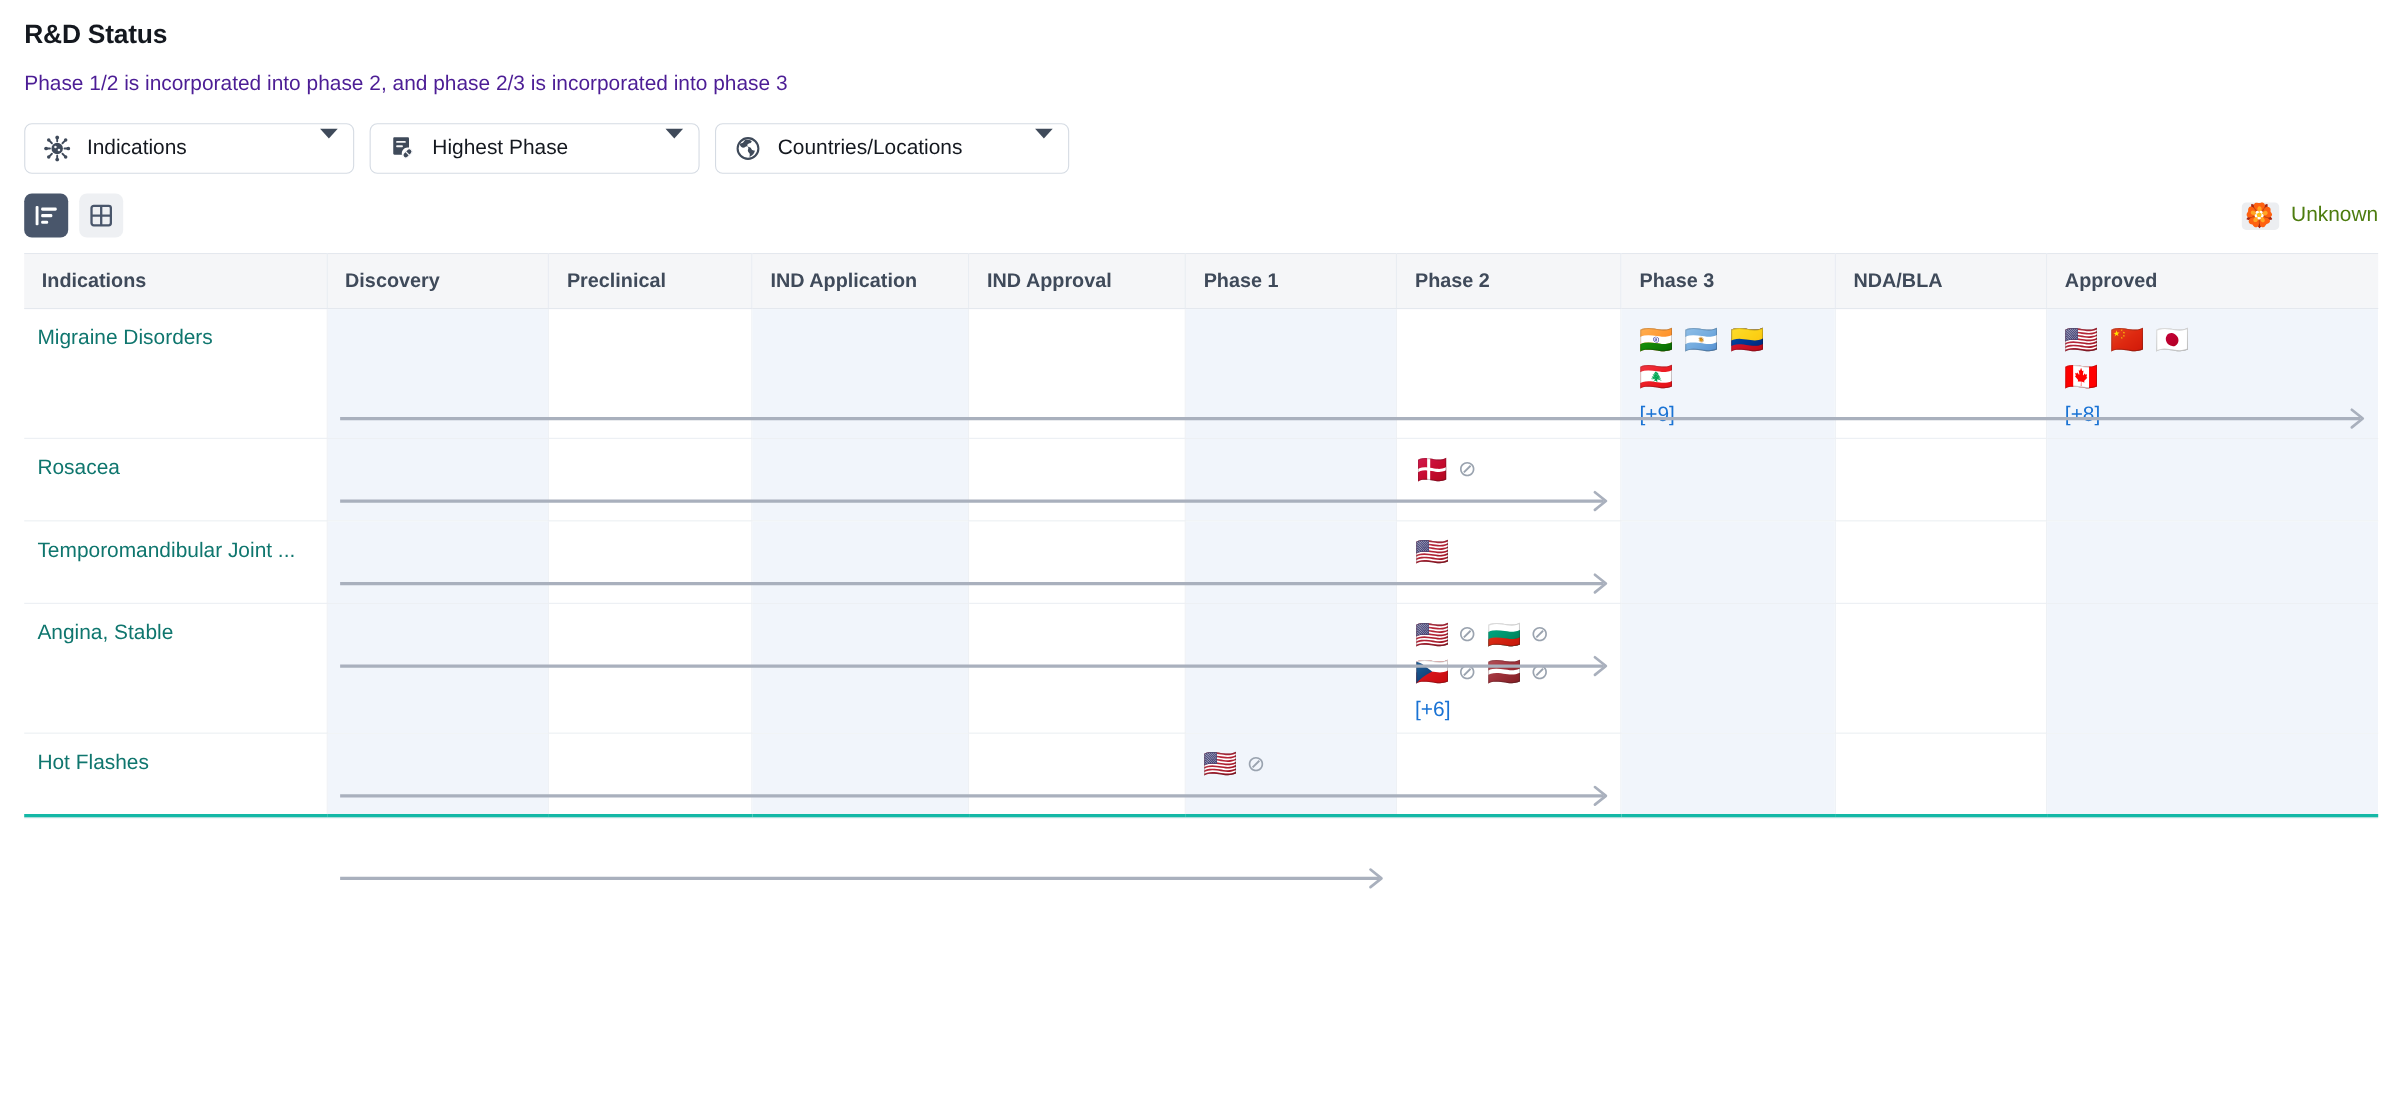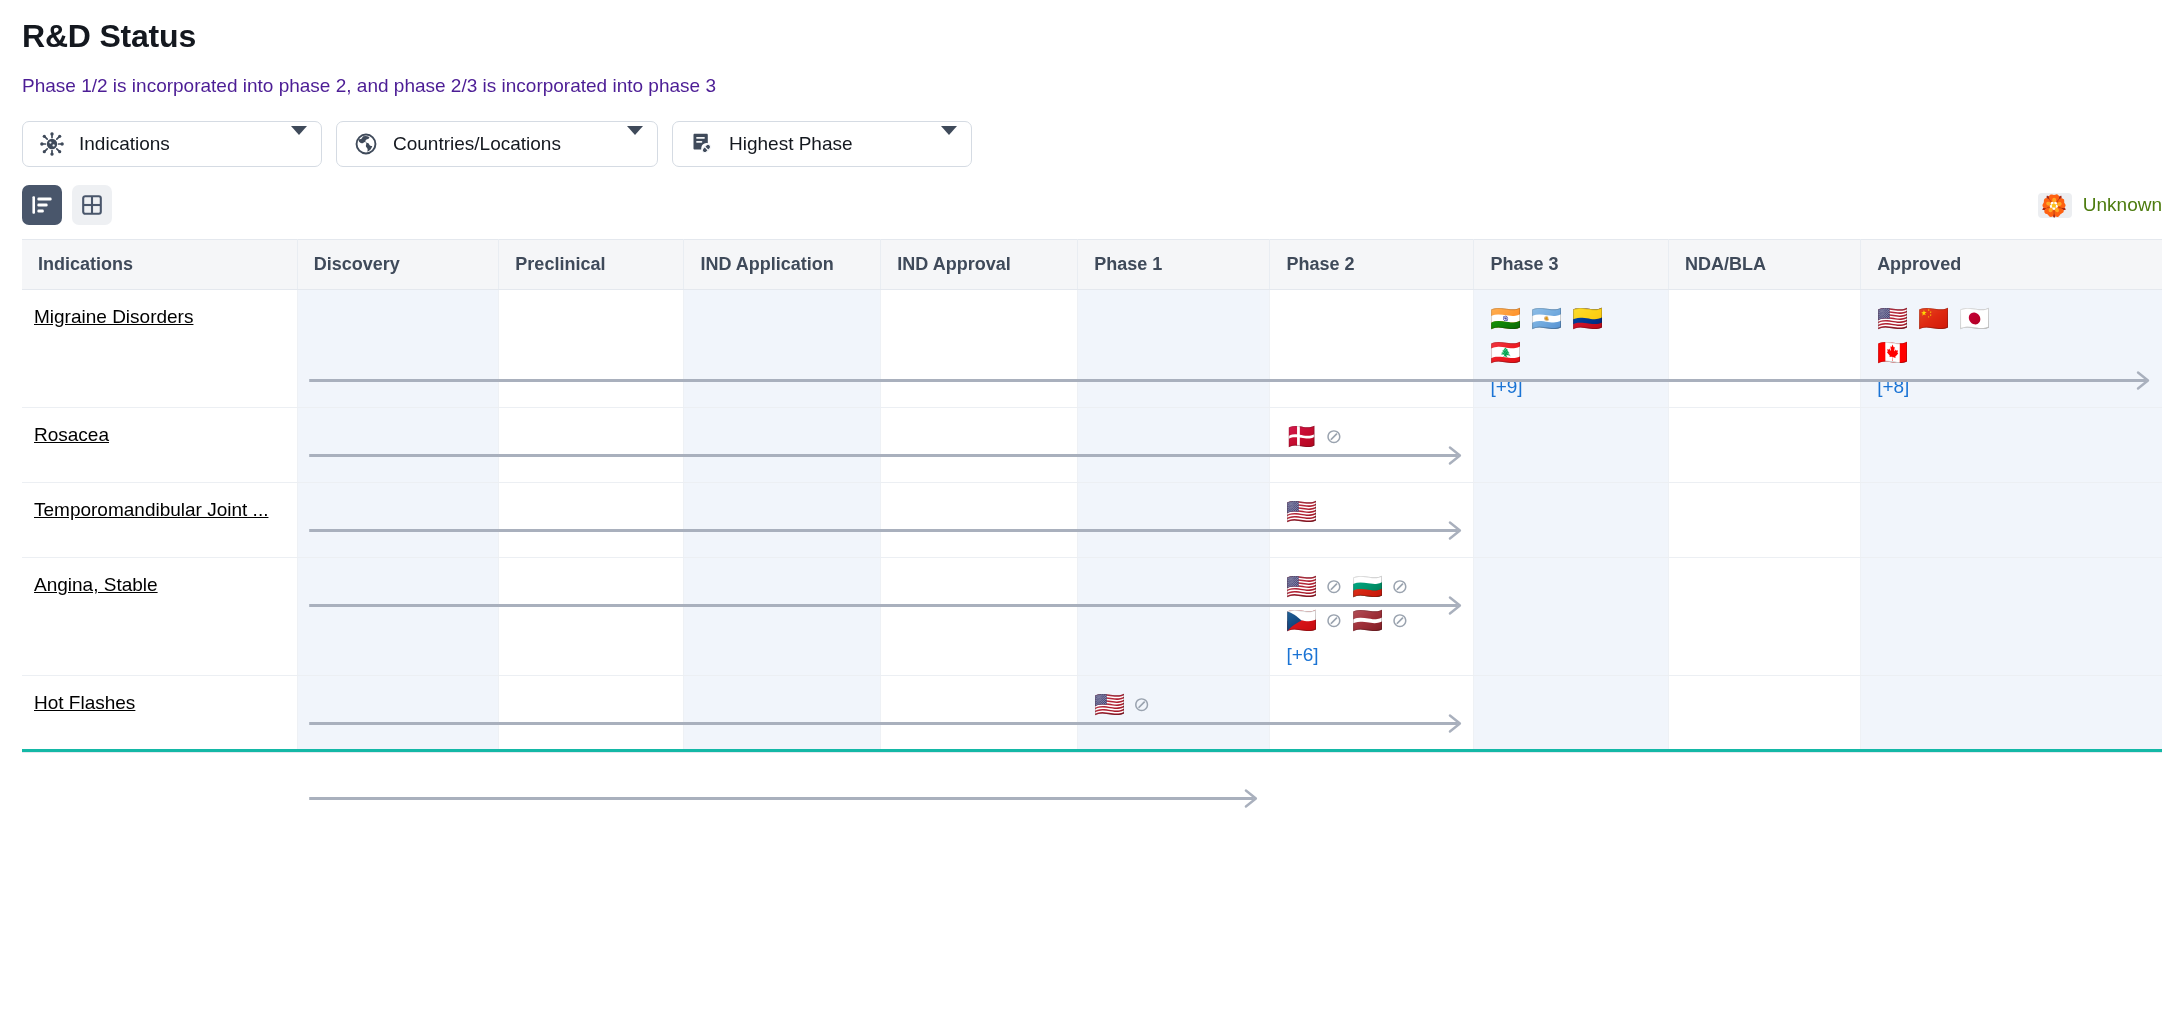--- a/index.html
+++ b/index.html
@@ -8,21 +8,21 @@
     width: 2184px; height: 1016px;
     background: #ffffff;
     font-family: "Liberation Sans", sans-serif;
     color: #1b2430;
     overflow: hidden;
   }
   .page { position: relative; width: 2184px; height: 1016px; padding: 0 22px; }
 
   
   .title {
-    font-size: 32px; font-weight: bold; color: #14181f;
+    font-size: 24px; font-weight: bold; color: #14181f;
     padding-top: 18px; letter-spacing: -0.2px;
   }
   .subtitle {
     font-size: 19px; color: #4c1d95; margin-top: 20px; font-weight: normal;
   }
 
   
   .filters { display: flex; gap: 14px; margin-top: 24px; }
   .filter {
     height: 46px; min-width: 300px;
@@ -73,21 +73,21 @@
   tbody td {
     vertical-align: top; padding: 0; position: relative;
     border-bottom: 1px solid #eceff3;
     border-right: 1px solid #eef1f5;
   }
   tbody td:last-child { border-right: none; }
   tbody td.shade { background: #f1f5fb; }
   tbody tr:last-child td { border-bottom: 3px solid #14b8a6; }
 
   .indcell { padding: 16px 12px 0 12px; }
-  .indlink { color: #000000; font-size: 19px; cursor: pointer; text-decoration: underline; }
+  .indlink { color: #0f766e; font-size: 19px; cursor: pointer; }
 
   .cellbox { padding: 14px 0 0 16px; }
   .flagrow { display: flex; flex-wrap: wrap; gap: 0; max-width: 150px; }
   .flagitem { display: flex; align-items: center; margin: 0 10px 6px 0; }
   .flag { font-size: 25px; line-height: 28px; }
   .ban { margin-left: 8px; font-size: 20px; color: #9aa3af; line-height: 1; }
   .more { color: #1a73d4; font-size: 19px; margin-top: 4px; cursor: pointer; }
 
   
   .arrowlayer { position: absolute; left: 0; top: 0; width: 100%; height: 100%;
@@ -126,45 +126,45 @@
           <circle cx="19.7" cy="4.3" r="1.6"></circle>
             <circle cx="4.3" cy="19.7" r="1.6"></circle>
           <circle cx="10.4" cy="10.6" r="1.15" fill="#f5f6f8"></circle>
           <circle cx="13.6" cy="13.4" r="1.15" fill="#f5f6f8"></circle>
         </svg>
       </span>
       <span class="flabel">Indications</span>
       <span class="fcaret"><span class="caret"></span></span>
     </div>
 
-    <div class="filter f-ctry">
-      <span class="ficon">
-        <svg width="24" height="24" viewBox="0 0 24 24" fill="currentColor">
-          <path d="M12 1.6A10.4 10.4 0 1 0 22.4 12 10.41 10.41 0 0 0 12 1.6zm0 18.9A8.5 8.5 0 1 1 20.5 12 8.51 8.51 0 0 1 12 20.5z"></path>
-          <path d="M9.3 4.3c-.9.7-1.1 1.9-1.9 2.4-.9.5-2 .2-2.6 1-.6.9.2 1.9.9 2.6.8.8 1.9 1.2 2.9.9.9-.3 1.5-1.3 2.4-1.2.8.1 1.3 1 1.3 1.8s-.6 1.6-.4 2.4c.2 1 1.3 1.6 1.6 2.6.3.9-.1 1.9-.1 2.9a8.6 8.6 0 0 0 4.9-5.6c-.8-.3-1.7-.2-2.4-.7-.8-.6-1-1.8-1.8-2.3-.7-.5-1.7-.3-2.3-.9-.6-.6-.5-1.7.1-2.3.7-.7 1.9-.6 2.7-1.2.5-.4.7-1 .8-1.6a8.5 8.5 0 0 0-6.1-.8z"></path>
-        </svg>
-      </span>
-      <span class="flabel">Countries/Locations</span>
-      <span class="fcaret"><span class="caret"></span></span>
-    </div>
-
     <div class="filter f-phase">
       <span class="ficon">
         <svg width="24" height="24" viewBox="0 0 24 24" fill="currentColor">
           <path d="M4.6 1.8h12.1c.6 0 1.1.5 1.1 1.1v8.3a5.3 5.3 0 0 0-6.4 6.4H4.6c-.6 0-1.1-.5-1.1-1.1V2.9c0-.6.5-1.1 1.1-1.1z"></path>
           <rect x="6.1" y="5.1" width="8.8" height="1.7" rx="0.8" fill="#f5f6f8"></rect>
           <rect x="6.1" y="9.1" width="6.2" height="1.7" rx="0.8" fill="#f5f6f8"></rect>
           <g transform="rotate(-45 16.4 16.4)">
             <rect x="11.6" y="13.9" width="9.6" height="5.1" rx="2.55"></rect>
             <rect x="11.6" y="13.9" width="9.6" height="5.1" rx="2.55" fill="none" stroke="#f5f6f8" stroke-width="1.2"></rect>
             <line x1="16.4" y1="13.9" x2="16.4" y2="19" stroke="#f5f6f8" stroke-width="1.2"></line>
           </g>
         </svg>
       </span>
       <span class="flabel">Highest Phase</span>
+      <span class="fcaret"><span class="caret"></span></span>
+    </div>
+
+    <div class="filter f-ctry">
+      <span class="ficon">
+        <svg width="24" height="24" viewBox="0 0 24 24" fill="currentColor">
+          <path d="M12 1.6A10.4 10.4 0 1 0 22.4 12 10.41 10.41 0 0 0 12 1.6zm0 18.9A8.5 8.5 0 1 1 20.5 12 8.51 8.51 0 0 1 12 20.5z"></path>
+          <path d="M9.3 4.3c-.9.7-1.1 1.9-1.9 2.4-.9.5-2 .2-2.6 1-.6.9.2 1.9.9 2.6.8.8 1.9 1.2 2.9.9.9-.3 1.5-1.3 2.4-1.2.8.1 1.3 1 1.3 1.8s-.6 1.6-.4 2.4c.2 1 1.3 1.6 1.6 2.6.3.9-.1 1.9-.1 2.9a8.6 8.6 0 0 0 4.9-5.6c-.8-.3-1.7-.2-2.4-.7-.8-.6-1-1.8-1.8-2.3-.7-.5-1.7-.3-2.3-.9-.6-.6-.5-1.7.1-2.3.7-.7 1.9-.6 2.7-1.2.5-.4.7-1 .8-1.6a8.5 8.5 0 0 0-6.1-.8z"></path>
+        </svg>
+      </span>
+      <span class="flabel">Countries/Locations</span>
       <span class="fcaret"><span class="caret"></span></span>
     </div>
   </div>
 
   <div class="toolbar">
     <div class="vbtn active">
       <svg width="24" height="24" viewBox="0 0 24 24" fill="currentColor">
         <rect x="2.4" y="3.2" width="2.6" height="17.6" rx="1"></rect>
         <rect x="7.4" y="4.6" width="14.2" height="2.9" rx="1.2"></rect>
         <rect x="7.4" y="10.6" width="10.2" height="2.9" rx="1.2"></rect>

